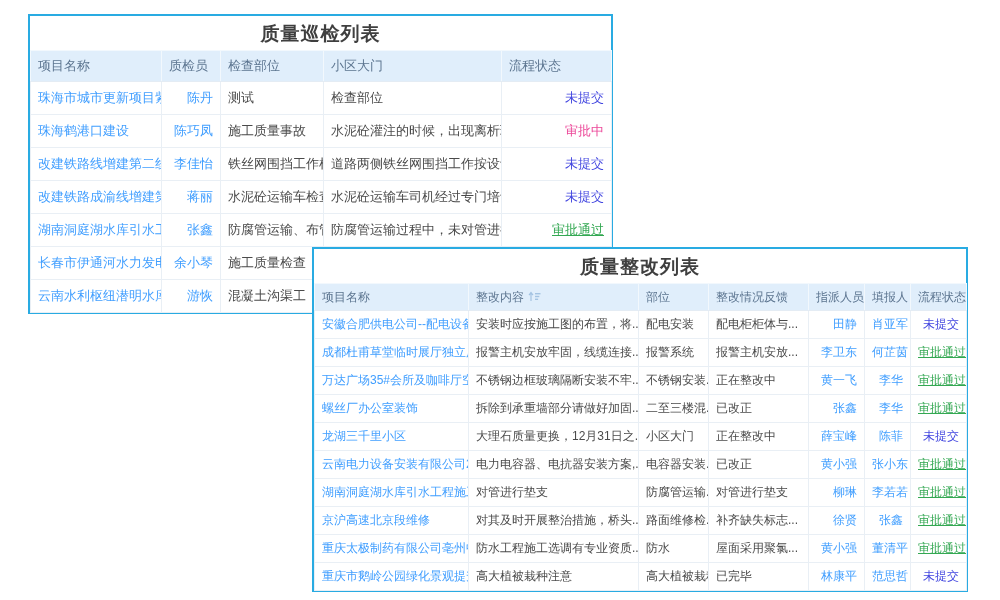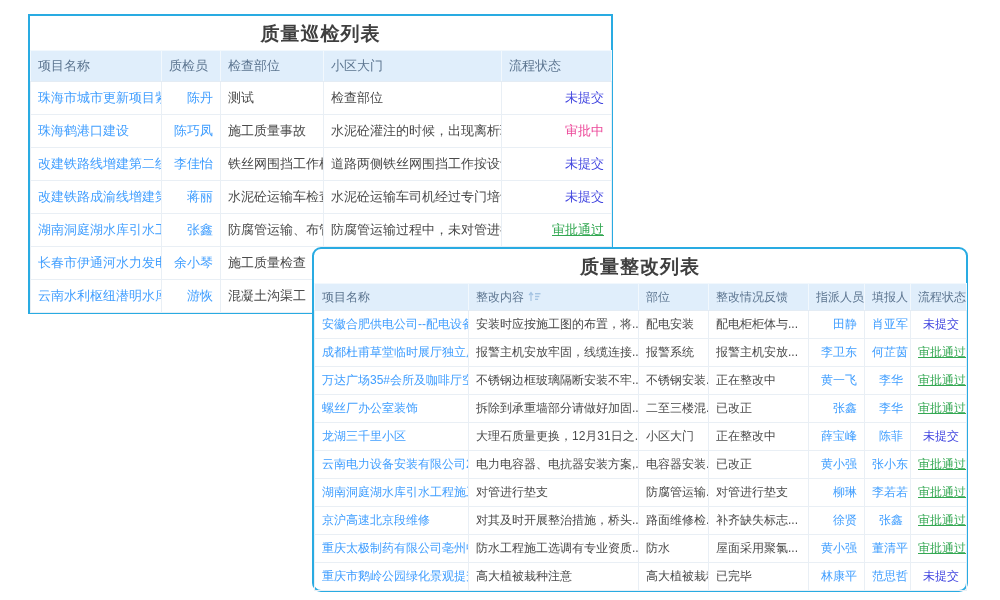--- a/index.html
+++ b/index.html
@@ -6,21 +6,21 @@
   body{
     width:1000px;height:600px;position:relative;overflow:hidden;
     background:#ffffff;
     font-family:"Liberation Sans","DejaVu Sans",sans-serif;
   }
   .panel{
     position:absolute;background:#ffffff;box-sizing:border-box;
     border:2px solid var(--panel-border,#29abe2);
   }
   #inspection-panel{left:28px;top:14px;width:585px;height:300px;z-index:1;}
-  #rectification-panel{left:312px;top:247px;width:656px;height:345px;z-index:2;border-radius:9px;}
+  #rectification-panel{left:312px;top:247px;width:656px;height:345px;z-index:2;}
   .panel-title{
     text-align:center;font-weight:bold;font-size:19px;
     color:var(--title-text,#3f3f3f);
     height:34px;line-height:36px;letter-spacing:1px;
   }
   table{border-collapse:collapse;width:100%;table-layout:fixed;}
   th,td{
     box-sizing:border-box;white-space:nowrap;overflow:hidden;
     padding:0 7px;vertical-align:middle;
   }

